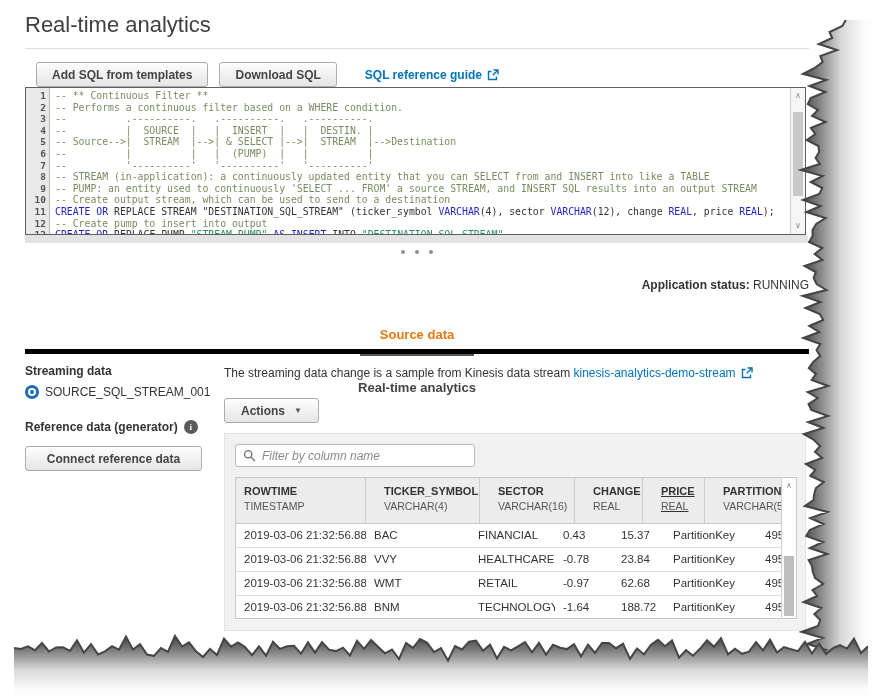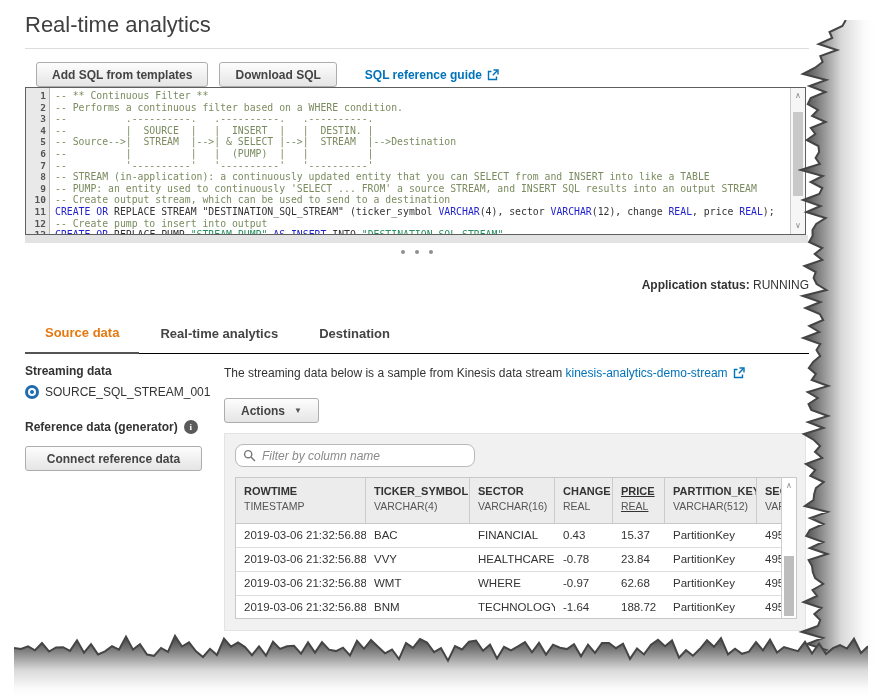--- a/index.html
+++ b/index.html
@@ -48,22 +48,22 @@
   .resize-bar { width: 783px; height: 8px; background: #e3e3e3; }
   .resize-dots { width: 783px; text-align: center; margin-top: 3px; line-height: 6px; }
   .resize-dots i { display: inline-block; width: 4px; height: 4px; border-radius: 50%;
                    background: #8f8f8f; margin: 0 5px; }
 
   
   .status-row { width: 784px; text-align: right; font-size: 12px; margin-top: 24px; color: #333; }
   .status-row b { font-weight: bold; }
 
   
-  .tab-bar { width: 784px; display: flex; align-items: flex-end; height: 38px;
-             border-bottom: 1px solid #000000; margin-top: 24px; }
+  .tab-bar { width: 784px; display: flex; align-items: center; height: 38px;
+             border-bottom: 5px solid #000000; margin-top: 24px; flex-direction: column; }
   .tab { padding: 0 20px; line-height: 38px; font-size: 13px; font-weight: bold;
          color: #444; cursor: pointer; }
   .tab.active { color: var(--tab-orange, #e47911); border-bottom: 2px solid #545454; margin-bottom: -1px; }
   .tab-sep { width: 1px; background: #ccc; margin: 7px 0; }
 
   
   .content { display: flex; margin-top: 10px; width: 784px; }
   .left-col { width: 199px; flex: none; }
   .section-label { font-size: 12px; font-weight: bold; color: #333; }
   .radio-row { display: flex; align-items: center; gap: 6px; margin-top: 7px; font-size: 12px; }
@@ -80,29 +80,29 @@
   .right-col { flex: 1; }
   .sample-text { font-size: 12px; margin-top: 2px; }
   .sample-text .link { font-weight: normal; text-align: center; }
   .actions-btn { margin-top: 18px; margin-left: 0; padding: 0 16px; }
   .actions-caret { font-size: 8px; color: #555; margin-left: 9px; }
 
   
   .panel { margin-top: 10px; width: 582px; height: 198px; background: #f1f1f1;
            border: 1px solid #e3e3e3; padding: 10px; }
   .filter-wrap { position: relative; width: 240px; }
-  .filter-input { width: 240px; height: 23px; border: 1px solid #b9b9b9; border-radius: 8px;
+  .filter-input { width: 240px; height: 23px; border: 1px solid #b9b9b9; border-radius: 3px;
                   padding: 0 6px 0 26px; font-size: 12px; font-style: italic; color: #555;
                   background: #fff; font-family: "Liberation Sans", sans-serif; }
   .filter-input::placeholder { color: #8a8a8a; font-style: italic; }
   .filter-wrap svg { position: absolute; left: 8px; top: 5px; }
 
   .grid { position: relative; margin-top: 10px; width: 562px; height: 142px;
           background: #fff; border: 1px solid #c8c8c8; overflow: hidden; }
-  .grid-header { display: flex; background: #ececec; border-bottom: 1px solid #c8c8c8; height: 46px; }
+  .grid-header { display: flex; background: #ececec; border-bottom: 1px solid #c8c8c8; height: 46px; gap: 10px; }
   .th { padding: 7px 0 0 8px; border-right: 1px solid #ccc; overflow: hidden; flex: none; }
   .th:last-child { border-right: none; }
   .th-name { font-size: 11px; font-weight: bold; color: #333; white-space: nowrap; }
   .th-type { font-size: 10.5px; color: #555; margin-top: 3px; white-space: nowrap; }
   .tr { display: flex; height: 24px; border-bottom: 1px solid #ddd; background: #fff; }
   .td { padding: 5px 0 0 8px; font-size: 11.5px; color: #333; white-space: nowrap;
         overflow: hidden; flex: none; }
   .grid .vscroll { position: absolute; right: 0; top: 0; bottom: 0; background: #fff; }
   .grid .thumb { top: 78px; height: 60px; background: #bdbdbd; }
 
@@ -181,21 +181,21 @@
       </div>
       <div class="ref-row">
         <span class="section-label">Reference data (generator)</span>
         <span class="info-icon">i</span>
       </div>
       <div class="btn btn-gray connect-btn" style="margin-left:0">Connect reference data</div>
     </div>
 
     <div class="right-col">
       <div class="sample-text">
-        <span>The streaming data below is a sample from Kinesis data stream</span>
+        <span>The streaming data change is a sample from Kinesis data stream</span>
         <a class="link" style="display:inline-flex">
           <span>kinesis-analytics-demo-stream</span>
           <svg width="12" height="12" viewBox="0 0 12 12" fill="none" stroke="#0073bb" stroke-width="1.4">
             <path d="M4.5 2.5 H1.5 V10.5 H9.5 V7.5"></path>
               <path d="M6.5 1 H11 V5.5"></path>
               <path d="M10.7 1.3 L5.8 6.2"></path>
           </svg>
         </a>
       </div>
 
@@ -259,21 +259,21 @@
                 <div class="td" style="width: 104px;">VVY</div>
                 <div class="td" style="width: 85px;">HEALTHCARE</div>
                 <div class="td" style="width: 58px;">-0.78</div>
                 <div class="td" style="width: 52px;">23.84</div>
                 <div class="td" style="width: 92px;">PartitionKey</div>
                 <div class="td" style="width: 26px;">4955</div>
               </div>
               <div class="tr">
                 <div class="td" style="width: 130px;">2019-03-06 21:32:56.882</div>
                 <div class="td" style="width: 104px;">WMT</div>
-                <div class="td" style="width: 85px;">WHERE</div>
+                <div class="td" style="width: 85px;">RETAIL</div>
                 <div class="td" style="width: 58px;">-0.97</div>
                 <div class="td" style="width: 52px;">62.68</div>
                 <div class="td" style="width: 92px;">PartitionKey</div>
                 <div class="td" style="width: 26px;">4955</div>
               </div>
               <div class="tr">
                 <div class="td" style="width: 130px;">2019-03-06 21:32:56.882</div>
                 <div class="td" style="width: 104px;">BNM</div>
                 <div class="td" style="width: 85px;">TECHNOLOGY</div>
                 <div class="td" style="width: 58px;">-1.64</div>

